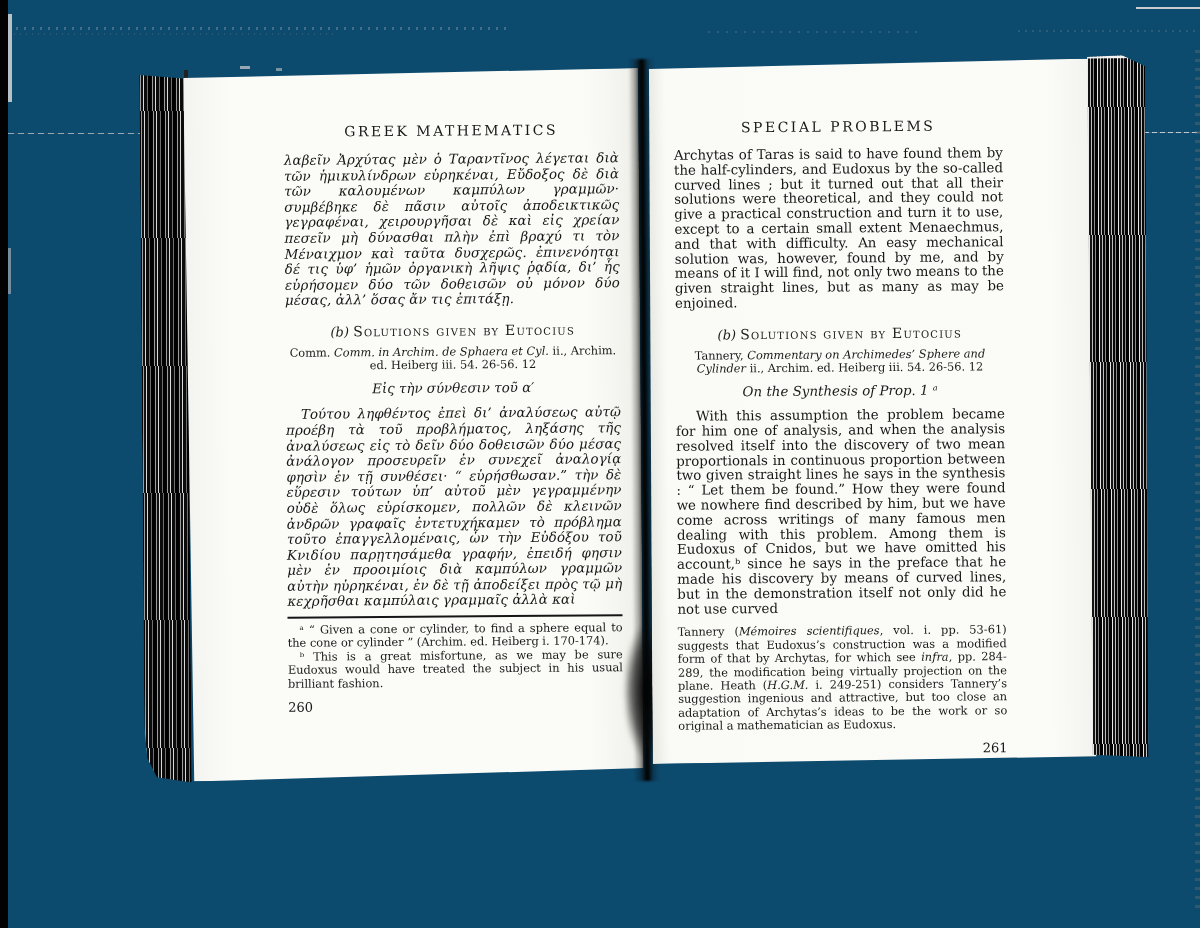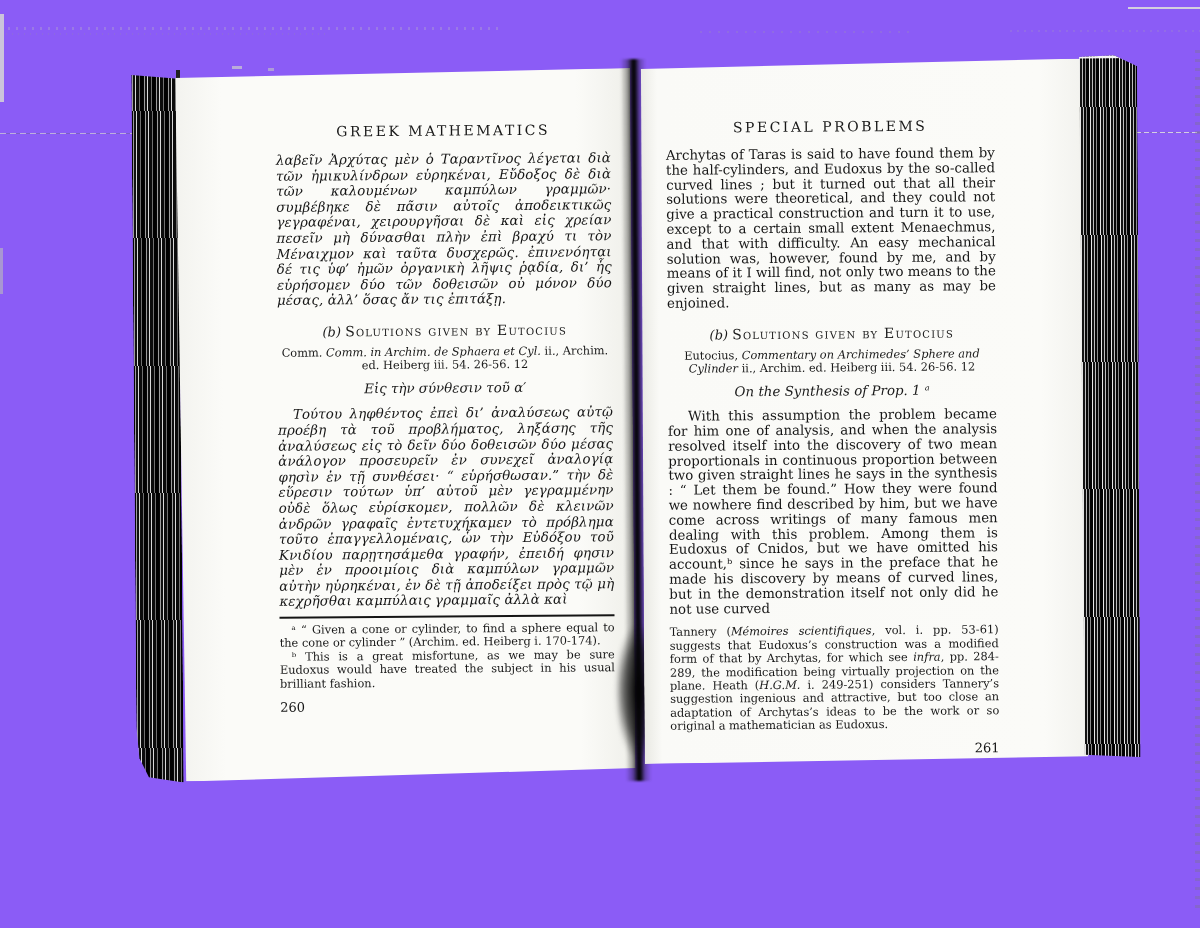--- a/index.html
+++ b/index.html
@@ -1,21 +1,21 @@
 <!DOCTYPE html>
 <html><head>
 <meta charset="utf-8">
 <style>
   html,body{margin:0;padding:0;}
   body{
     width:1200px;height:928px;position:relative;overflow:hidden;
     background:#020202;
     font-family:"DejaVu Serif","Liberation Serif",serif;
   }
-  .stage{position:absolute;inset:0;background:#8b5cf6;}
+  .stage{position:absolute;inset:0;background:#0c4a6e;margin-left:8px;}
 
   
   .artifact{position:absolute;pointer-events:none;}
   .speckle-a{top:27px;left:8px;width:495px;height:3px;
     background:repeating-linear-gradient(90deg,rgba(190,190,190,.55) 0 2px,transparent 2px 8px);
     opacity:.55;}
   .speckle-b{top:33px;left:0;width:330px;height:2px;
     background:repeating-linear-gradient(90deg,rgba(150,150,150,.4) 0 1px,transparent 1px 6px);
     opacity:.5;}
   .speckle-c{top:31px;left:700px;width:210px;height:2px;
@@ -144,21 +144,21 @@
     <div class="gutter"></div>
     <div class="gutter-smudge"></div>
 
     <div class="page page-right">
       <div class="running-head">SPECIAL PROBLEMS</div>
 
       <p class="body-text latin">Archytas of Taras is said to have found them by the half-cylinders, and Eudoxus by the so-called curved lines ; but it turned out that all their solutions were theoretical, and they could not give a practical construction and turn it to use, except to a certain small extent Menaechmus, and that with difficulty.  An easy mechanical solution was, however, found by me, and by means of it I will find, not only two means to the given straight lines, but as many as may be enjoined.</p>
 
       <div class="section-heading"><span class="prefix">(b) </span><span class="sc">Solutions given by Eutocius</span></div>
 
-      <p class="citation"><span>Eutocius, </span><span class="ital">Commentary on Archimedes’ Sphere and Cylinder</span><span> ii., Archim. ed. Heiberg iii. 54. 26-56. 12</span></p>
+      <p class="citation"><span>Tannery, </span><span class="ital">Commentary on Archimedes’ Sphere and Cylinder</span><span> ii., Archim. ed. Heiberg iii. 54. 26-56. 12</span></p>
 
       <div class="subtitle">On the Synthesis of Prop. 1 ᵃ</div>
 
       <p class="body-text latin indent-en">With this assumption the problem became for him one of analysis, and when the analysis resolved itself into the discovery of two mean proportionals in continuous proportion between two given straight lines he says in the synthesis :  “ Let them be found.” How they were found we nowhere find described by him, but we have come across writings of many famous men dealing with this problem.  Among them is Eudoxus of Cnidos, but we have omitted his account,ᵇ since he says in the preface that he made his discovery by means of curved lines, but in the demonstration itself not only did he not use curved</p>
 
       <div class="gap-fn"></div>
 
       <p class="footnote"><span>Tannery (</span><span class="ital">Mémoires scientifiques</span><span>, vol. i. pp. 53-61) suggests that Eudoxus’s construction was a modified form of that by Archytas, for which see </span><span class="ital">infra</span><span>, pp. 284-289, the modification being virtually projection on the plane.  Heath (</span><span class="ital">H.G.M.</span><span> i. 249-251) considers Tannery’s suggestion ingenious and attractive, but too close an adaptation of Archytas’s ideas to be the work or so original a mathematician as Eudoxus.</span></p>
 
       <div class="page-number pn-right">261</div>

